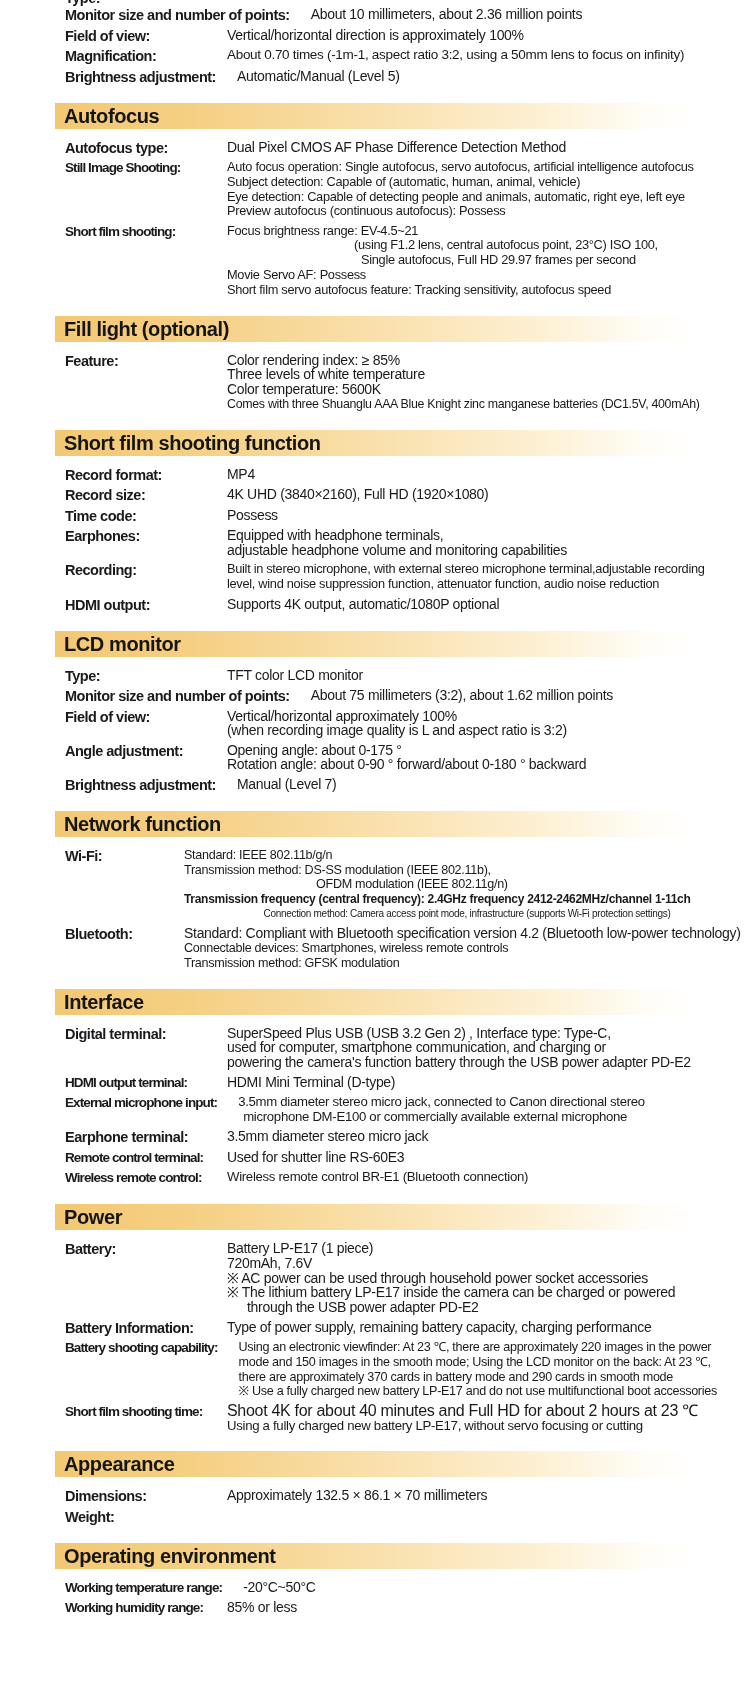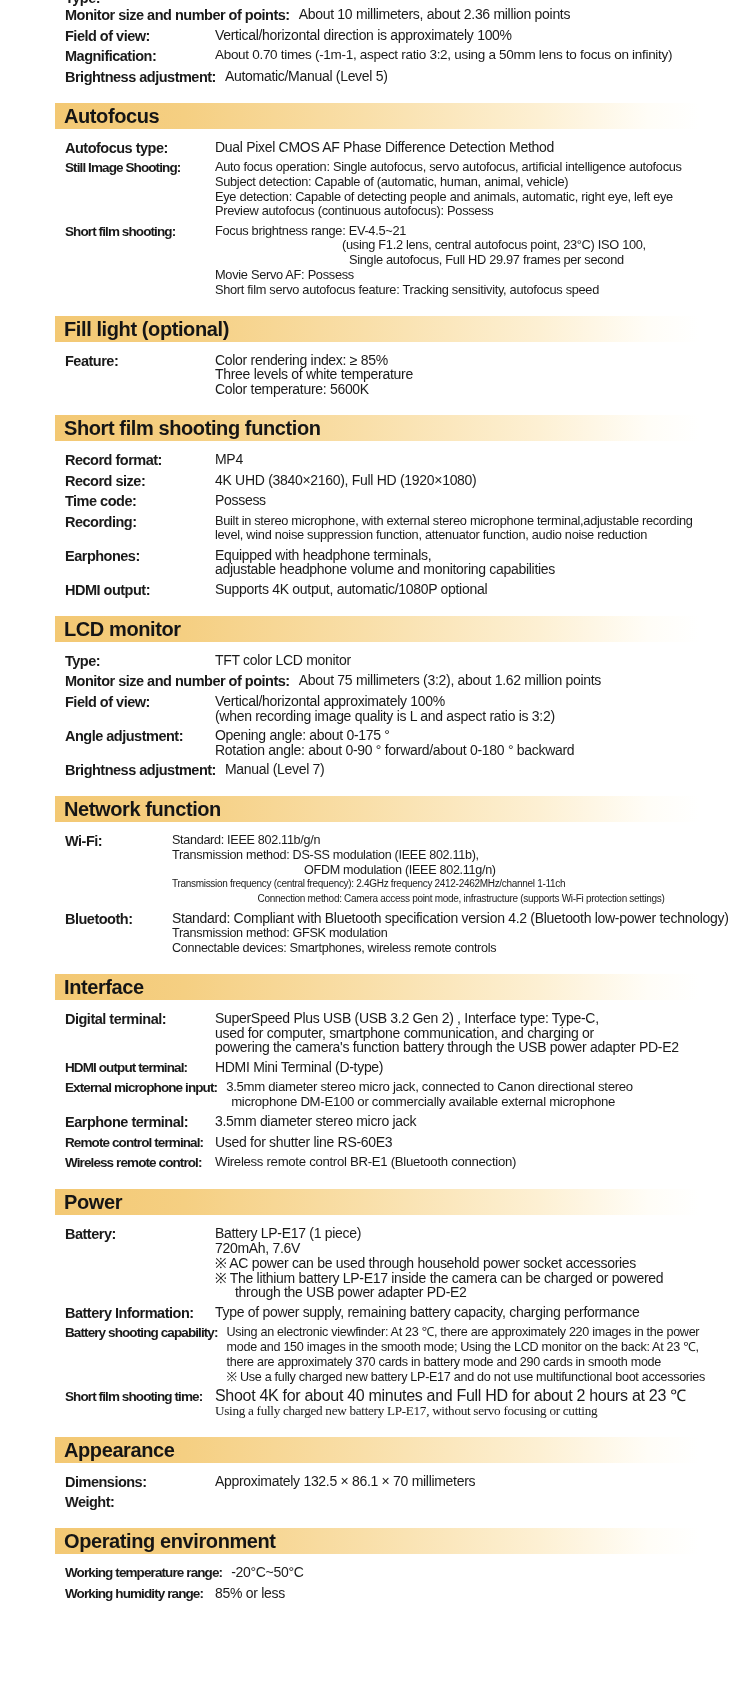--- a/index.html
+++ b/index.html
@@ -21,21 +21,21 @@
     background: linear-gradient(90deg, #f3c873 0%, #f5cf82 20%, #f9dfa9 48%, #fdf0d3 75%, #fffdf7 92%, #ffffff 100%);
     padding-left: 9px;
   }
   .sec-title {
     font-size: 20px; font-weight: 700; letter-spacing: -0.4px; color: #151515;
   }
 
   .rows { padding-left: 10px; }
   .row { display: flex; align-items: flex-start; margin-bottom: 4.5px; }
   .label {
-    flex: 0 0 auto; min-width: 141px; margin-right: 9px;
+    flex: 0 0 auto; min-width: 141px; margin-right: 21px;
     font-weight: 700; font-size: 14.5px; letter-spacing: -0.5px;
     line-height: 16px; white-space: nowrap;
   }
   .row.tight .label { font-size: 13.5px; letter-spacing: -0.9px; }
   .value { flex: 1 1 auto; min-width: 0; }
   .vline { font-size: 14px; letter-spacing: -0.3px; line-height: 14.8px; white-space: nowrap; }
 </style>
 </head>
 <body>
 
@@ -99,20 +99,21 @@
         </div>
       </div>
       <div class="sec-bar"><span class="sec-title">Fill light (optional)</span></div>
       <div class="rows">
         <div class="row">
           <div class="label">Feature:</div>
           <div class="value">
             <div class="vline">Color rendering index: ≥ 85%</div>
             <div class="vline">Three levels of white temperature</div>
             <div class="vline">Color temperature: 5600K</div>
+            <div class="vline" style="font-size: 12.4px;">Comes with three Shuanglu AAA Blue Knight zinc manganese batteries (DC1.5V, 400mAh)</div>
           </div>
         </div>
       </div>
       <div class="sec-bar"><span class="sec-title">Short film shooting function</span></div>
       <div class="rows">
         <div class="row">
           <div class="label">Record format:</div>
           <div class="value">
             <div class="vline">MP4</div>
           </div>
@@ -120,34 +121,34 @@
         <div class="row">
           <div class="label">Record size:</div>
           <div class="value">
             <div class="vline">4K UHD (3840×2160), Full HD (1920×1080)</div>
           </div>
         </div>
         <div class="row">
           <div class="label">Time code:</div>
           <div class="value">
             <div class="vline">Possess</div>
+          </div>
+        </div>
+        <div class="row">
+          <div class="label">Earphones:</div>
+          <div class="value">
+            <div class="vline">Equipped with headphone terminals,</div>
+            <div class="vline">adjustable headphone volume and monitoring capabilities</div>
           </div>
         </div>
         <div class="row">
           <div class="label">Recording:</div>
           <div class="value">
             <div class="vline" style="font-size: 12.8px;">Built in stereo microphone, with external stereo microphone terminal,adjustable recording</div>
             <div class="vline" style="font-size: 12.8px;">level, wind noise suppression function, attenuator function, audio noise reduction</div>
-          </div>
-        </div>
-        <div class="row">
-          <div class="label">Earphones:</div>
-          <div class="value">
-            <div class="vline">Equipped with headphone terminals,</div>
-            <div class="vline">adjustable headphone volume and monitoring capabilities</div>
           </div>
         </div>
         <div class="row">
           <div class="label">HDMI output:</div>
           <div class="value">
             <div class="vline">Supports 4K output, automatic/1080P optional</div>
           </div>
         </div>
       </div>
       <div class="sec-bar"><span class="sec-title">LCD monitor</span></div>
@@ -186,30 +187,30 @@
         </div>
       </div>
       <div class="sec-bar"><span class="sec-title">Network function</span></div>
       <div class="rows">
         <div class="row">
           <div class="label" style="min-width: 98px;">Wi-Fi:</div>
           <div class="value">
             <div class="vline" style="font-size: 12.6px;">Standard: IEEE 802.11b/g/n</div>
             <div class="vline" style="font-size: 12.6px;">Transmission method: DS-SS modulation (IEEE 802.11b),</div>
             <div class="vline" style="padding-left: 132px; font-size: 12.6px;">OFDM modulation (IEEE 802.11g/n)</div>
-            <div class="vline" style="font-size: 10px;">Transmission frequency (central frequency): 2.4GHz frequency 2412-2462MHz/channel 1-11ch</div>
+            <div class="vline" style="font-size: 12px; font-weight: bold;">Transmission frequency (central frequency): 2.4GHz frequency 2412-2462MHz/channel 1-11ch</div>
             <div class="vline" style="font-size: 10px; text-align: center;">Connection method: Camera access point mode, infrastructure (supports Wi-Fi protection settings)</div>
           </div>
         </div>
         <div class="row">
           <div class="label" style="min-width: 98px;">Bluetooth:</div>
           <div class="value">
             <div class="vline" style="font-size: 14px;">Standard: Compliant with Bluetooth specification version 4.2 (Bluetooth low-power technology)</div>
+            <div class="vline" style="font-size: 12.6px;">Connectable devices: Smartphones, wireless remote controls</div>
             <div class="vline" style="font-size: 12.6px;">Transmission method: GFSK modulation</div>
-            <div class="vline" style="font-size: 12.6px;">Connectable devices: Smartphones, wireless remote controls</div>
           </div>
         </div>
       </div>
       <div class="sec-bar"><span class="sec-title">Interface</span></div>
       <div class="rows">
         <div class="row">
           <div class="label">Digital terminal:</div>
           <div class="value">
             <div class="vline">SuperSpeed Plus USB (USB 3.2 Gen 2) , Interface type: Type-C,</div>
             <div class="vline">used for computer, smartphone communication, and charging or</div>
@@ -272,21 +273,21 @@
             <div class="vline" style="font-size: 12.6px;">Using an electronic viewfinder: At 23 ℃, there are approximately 220 images in the power</div>
             <div class="vline" style="font-size: 12.6px;">mode and 150 images in the smooth mode; Using the LCD monitor on the back: At 23 ℃,</div>
             <div class="vline" style="font-size: 12.6px;">there are approximately 370 cards in battery mode and 290 cards in smooth mode</div>
             <div class="vline" style="font-size: 12.6px;">※ Use a fully charged new battery LP-E17 and do not use multifunctional boot accessories</div>
           </div>
         </div>
         <div class="row tight">
           <div class="label">Short film shooting time:</div>
           <div class="value">
             <div class="vline" style="font-size: 16px;">Shoot 4K for about 40 minutes and Full HD for about 2 hours at 23 ℃</div>
-            <div class="vline" style="font-size: 13.2px; font-family: Liberation Serif, serif;">Using a fully charged new battery LP-E17, without servo focusing or cutting</div>
+            <div class="vline" style="font-size: 13.2px;">Using a fully charged new battery LP-E17, without servo focusing or cutting</div>
           </div>
         </div>
       </div>
       <div class="sec-bar"><span class="sec-title">Appearance</span></div>
       <div class="rows">
         <div class="row">
           <div class="label">Dimensions:</div>
           <div class="value">
             <div class="vline">Approximately 132.5 × 86.1 × 70 millimeters</div>
           </div>

